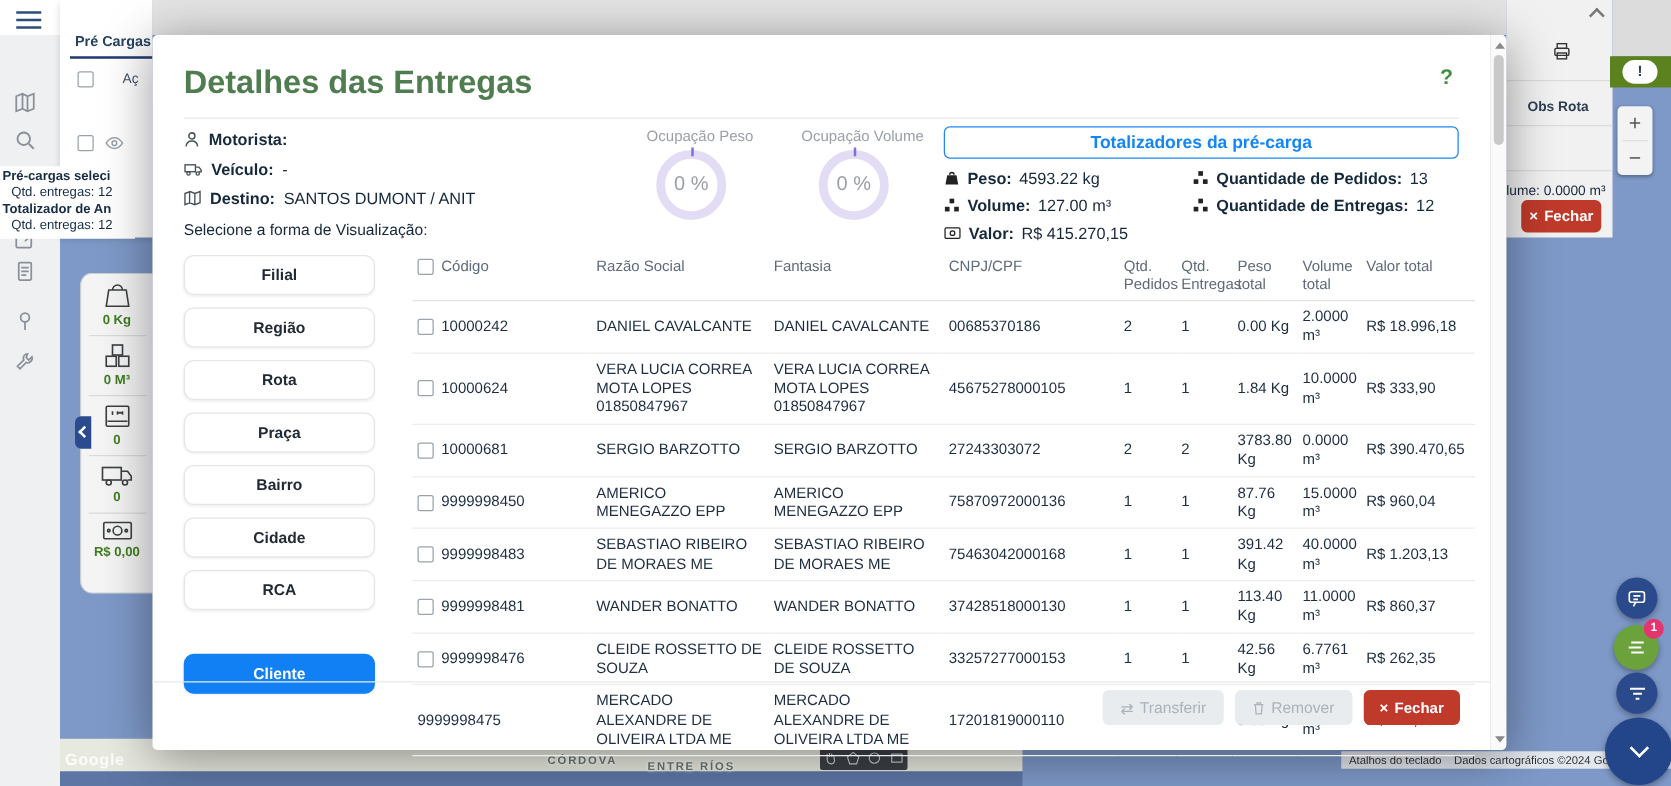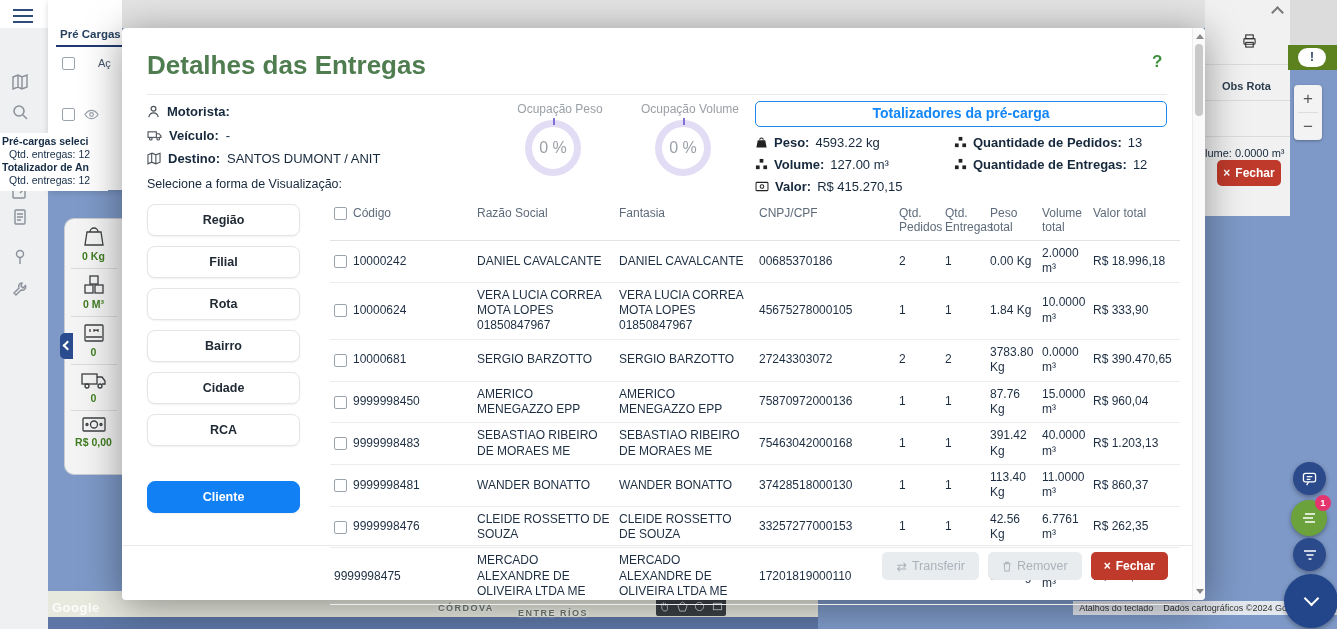--- a/index.html
+++ b/index.html
@@ -44,21 +44,21 @@
   #side-card .val { color:#3f7d20; font-weight:bold; font-size:10.5px; margin:1px 0 4px; }
   #side-card .ic { color:#3c4042; }
   #side-card .sep { width:46px; height:1px; background:#d8dadc; margin:2px 0 4px; }
   #collapse-tab { left:60px; top:333px; width:13px; height:26px; background:#2a4b8d;
     border-radius:5px 0 0 5px; }
   .chev { position:absolute; width:7px; height:7px; border-left:2px solid #fff;
     border-bottom:2px solid #fff; }
   #collapse-tab .chev { left:4px; top:9px; transform:rotate(45deg); }
 
   #top-strip { left:122px; top:0; width:1083px; height:28px; background:#e4e4e4; }
-  #right-panel { left:1205px; top:0; width:85px; height:216px; background:#f1f1f1; }
+  #right-panel { left:1205px; top:0; width:85px; height:190px; background:#f1f1f1; }
   .rp-line { position:absolute; left:0; width:85px; height:1px; background:#dcdcdc; }
   #obs-rota { left:17px; top:80px; font-size:11px; font-weight:bold; color:#2c3e50; }
   #tr-strip { left:1290px; top:0; width:47px; height:45px; background:#dcdcdc; }
   #chev-up { left:1273px; top:8px; width:9px; height:9px; border-left:2px solid #777;
     border-bottom:2px solid #777; transform:rotate(135deg); }
   #printer-ic { left:1242px; top:34px; color:#333; }
   #green-strip { left:1288px; top:45px; width:49px; height:25px; background:#5c8220; }
   #alert-pill { left:10px; top:3px; width:28px; height:19px; background:#fff; border-radius:10px;
     text-align:center; font-size:12px; font-weight:bold; color:#274061; line-height:19px; }
   #map-zoom { left:1294px; top:85px; width:28px; height:55px; background:#f3f3f3;
@@ -452,23 +452,24 @@
           <rect x="5" y="1" width="4" height="4"></rect>
           <rect x="1" y="8" width="4" height="4"></rect>
           <rect x="9" y="8" width="4" height="4"></rect>
         </svg>
       </span>
     <b>Quantidade de Entregas:</b>
     <span>12</span>
   </div>
 
   <div class="abs" id="view-buttons">
+      <button class="view-btn">Filial</button>
       <button class="view-btn">Região</button>
-      <button class="view-btn">Filial</button>
       <button class="view-btn">Rota</button>
+      <button class="view-btn">Praça</button>
       <button class="view-btn">Bairro</button>
       <button class="view-btn">Cidade</button>
       <button class="view-btn">RCA</button>
       <button class="view-btn active">Cliente</button>
     </div>
 
   <div class="abs" id="table-wrap">
     <table>
       <colgroup>
         <col style="width:143px">

